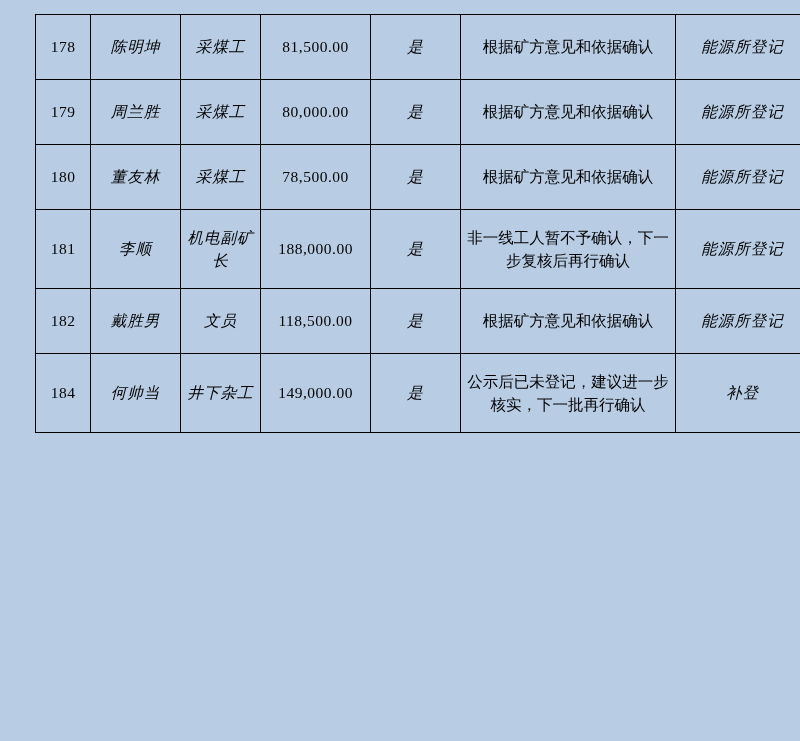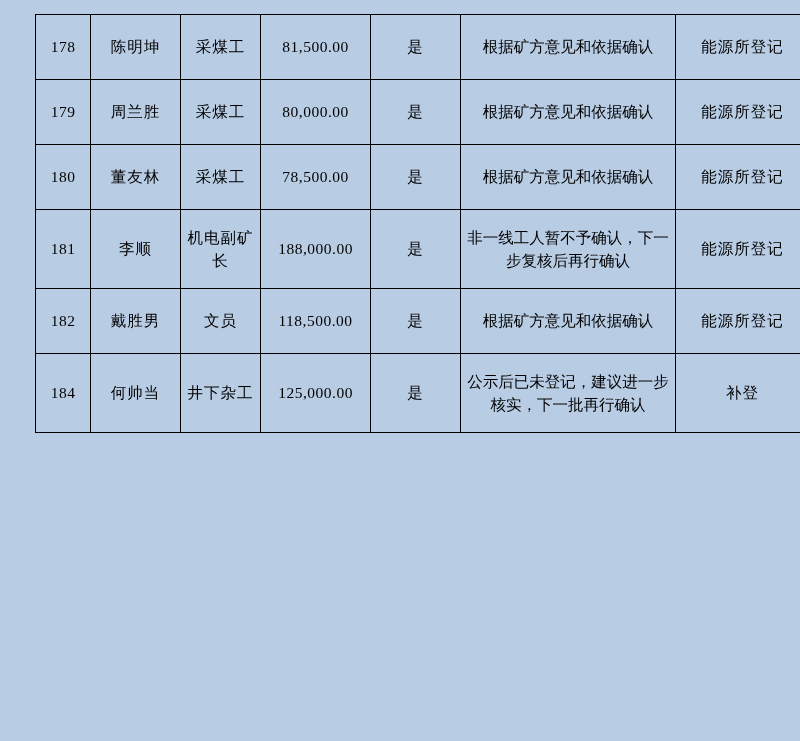--- a/index.html
+++ b/index.html
@@ -52,20 +52,21 @@
     letter-spacing: 0.5px;
   }
   td.amt { font-size: 15.5px; }
   td.note {
     font-size: 14.5px;
     line-height: 1.55;
     padding: 2px 6px;
   }
   td.name, td.job, td.stat, td.conf {
     letter-spacing: 1px;
+    font-style: italic;
   }
   .row-h-std td { height: 60px; }
   .row-h-tall td { height: 74px; }
 </style>
 </head>
 <body>
 
 <div id="sheet">
   <table class="doc-table">
     <colgroup>
@@ -120,20 +121,20 @@
         <td class="job">文员</td>
         <td class="amt">118,500.00</td>
         <td class="conf">是</td>
         <td class="note">根据矿方意见和依据确认</td>
         <td class="stat">能源所登记</td>
       </tr>
       <tr class="row-h-tall">
         <td class="idx">184</td>
         <td class="name">何帅当</td>
         <td class="job">井下杂工</td>
-        <td class="amt">125,000.00</td>
+        <td class="amt">149,000.00</td>
         <td class="conf">是</td>
         <td class="note">公示后已未登记，建议进一步核实，下一批再行确认</td>
         <td class="stat">补登</td>
       </tr>
     </tbody>
   </table>
 </div>
 
 </body></html>

